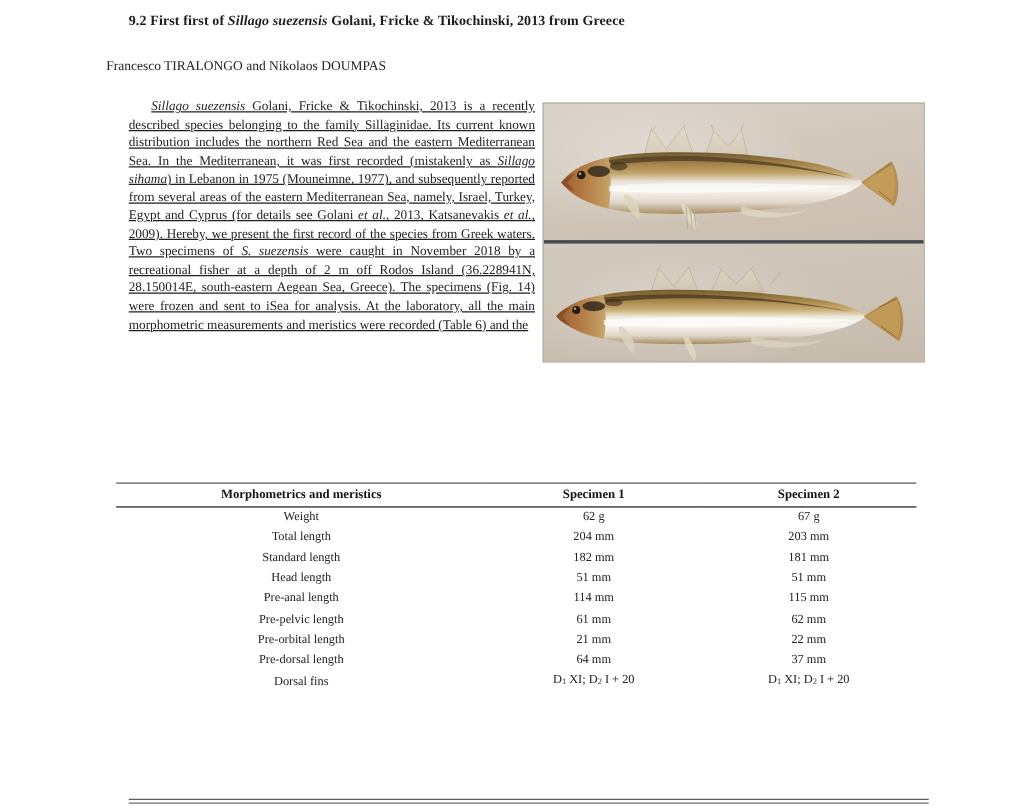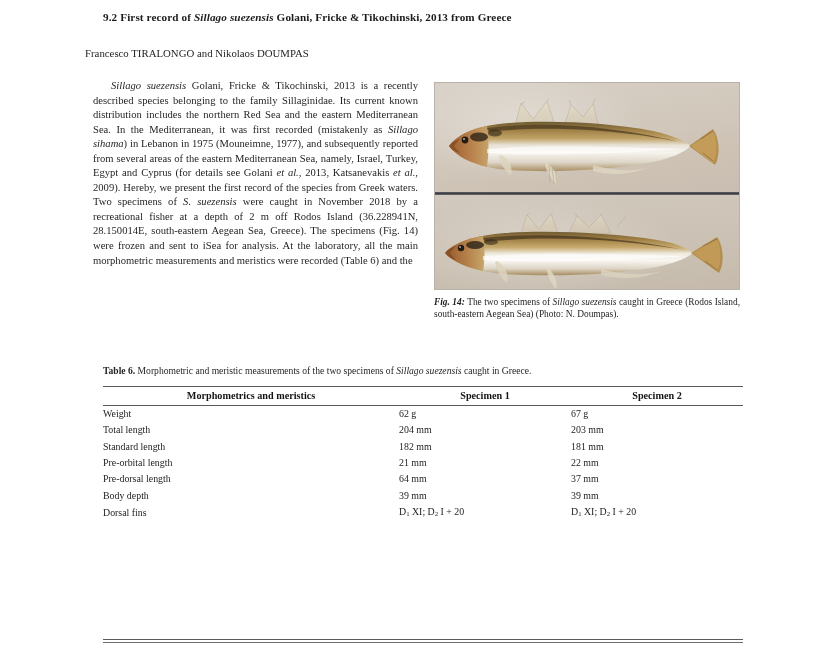--- a/index.html
+++ b/index.html
@@ -43,29 +43,30 @@
     left: 85px;
     top: 47px;
     width: 500px;
     font-size: 10.8px;
     color: #242424;
   }
 
   
   .body-col {
     position: absolute;
-    left: 93px;
+    left: 103px;
     top: 79px;
     width: 325px;
     font-size: 10.6px;
     line-height: 14.55px;
     text-align: justify;
     text-justify: inter-word;
     color: #1f1f1f;
     hyphens: manual;
+    text-decoration: underline;
   }
   .body-col p { margin: 0; text-indent: 18px; }
   .body-col .ital { font-style: italic; }
 
   
   .figure-wrap {
     position: absolute;
     left: 434px;
     top: 82px;
     width: 306px;
@@ -130,38 +131,38 @@
     font-size: 9.6px;
     line-height: 12px;
     color: #1f1f1f;
   }
   .table-caption .tbl-label { font-weight: bold; }
   .table-caption .ital { font-style: italic; }
 
   
   .data-table {
     position: absolute;
-    left: 103px;
+    left: 93px;
     top: 386px;
     width: 640px;
     border-collapse: collapse;
     font-size: 9.9px;
     color: #232323;
   }
   .data-table thead th {
     font-weight: bold;
     font-size: 10.2px;
     padding: 3px 0 4px 0;
     text-align: center;
     border-top: 1.4px solid #595959;
     border-bottom: 1.1px solid #595959;
     color: #141414;
   }
   .data-table tbody td {
-    text-align: left;
+    text-align: center;
     padding: 2.05px 0;
     line-height: 12.2px;
     border: none;
   }
   .data-table tbody tr:last-child td {
     border-bottom: none;
   }
   .table-bottom-rule {
     position: absolute;
     left: 103px;
@@ -177,21 +178,21 @@
   .col-spec2 { width: 172px; }
   sub { font-size: 0.68em; vertical-align: -0.22em; }
 </style>
 </head>
 <body>
 
 <div class="page">
 
   <div class="section-heading">
     <span>9.2</span>
-    <span>First record of </span><span class="ital">Sillago suezensis</span><span> Golani, Fricke &amp; Tikochinski, 2013 from Greece</span>
+    <span>First first of </span><span class="ital">Sillago suezensis</span><span> Golani, Fricke &amp; Tikochinski, 2013 from Greece</span>
   </div>
 
   <div class="authors">Francesco TIRALONGO and Nikolaos DOUMPAS</div>
 
   <div class="body-col">
     <p id="body-paragraph"><span class="ital">Sillago suezensis</span><span> Golani, Fricke &amp; Tikochinski, 2013 is a recently described species belonging to the family Sillaginidae. Its current known distribution includes the northern Red Sea and the eastern Mediterranean Sea. In the Mediterranean, it was first recorded (mistakenly as </span><span class="ital">Sillago sihama</span><span>) in Lebanon in 1975 (Mouneimne, 1977), and subsequently reported from several areas of the eastern Mediterranean Sea, namely, Israel, Turkey, Egypt and Cyprus (for details see Golani </span><span class="ital">et al.</span><span>, 2013, Katsanevakis </span><span class="ital">et al.</span><span>, 2009). Hereby, we present the first record of the species from Greek waters. Two specimens of </span><span class="ital">S. suezensis</span><span> were caught in November 2018 by a recreational fisher at a depth of 2 m off Rodos Island (36.228941N, 28.150014E, south-eastern Aegean Sea, Greece). The specimens (Fig. 14) were frozen and sent to iSea for analysis. At the laboratory, all the main morphometric measurements and meristics were recorded (Table 6) and the</span></p>
   </div>
 
   <div class="figure-wrap">
     <div class="photo">
@@ -311,27 +312,21 @@
             <path d="M250 40 L276 24 C282 32, 284 50, 278 60 L250 40 Z" fill="#b38d4e"></path>
             <path d="M252 40 L276 26 C280 34, 281 50, 276 58 L252 40 Z" fill="#c59d5b" opacity="0.8"></path>
             <path d="M262 33 L276 26 M264 48 L276 57" stroke="#8c6a35" stroke-width="0.8"></path>
           </svg>
         </div>
       </div>
 
     </div>
   </div>
 
-  <div class="fig-caption">
-    <span class="fig-label">Fig. 14:</span><span> The two specimens of </span><span class="ital">Sillago suezensis</span><span> caught in Greece (Rodos Island, south-eastern Aegean Sea) (Photo: N. Doumpas).</span>
-  </div>
-
-  <div class="table-caption">
-    <span class="tbl-label">Table 6.</span><span> Morphometric and meristic measurements of the two specimens of </span><span class="ital">Sillago suezensis</span><span> caught in Greece.</span>
-  </div>
+
 
   <table class="data-table">
     <colgroup>
       <col class="col-name">
         <col class="col-spec1">
         <col class="col-spec2">
     </colgroup>
     <thead>
       <tr>
         <th>Morphometrics and meristics</th>
@@ -349,35 +344,45 @@
           <td>Total length</td>
           <td>204 mm</td>
           <td>203 mm</td>
         </tr>
         <tr>
           <td>Standard length</td>
           <td>182 mm</td>
           <td>181 mm</td>
         </tr>
         <tr>
+          <td>Head length</td>
+          <td>51 mm</td>
+          <td>51 mm</td>
+        </tr>
+        <tr>
+          <td>Pre-anal length</td>
+          <td>114 mm</td>
+          <td>115 mm</td>
+        </tr>
+        <tr>
+          <td>Pre-pelvic length</td>
+          <td>61 mm</td>
+          <td>62 mm</td>
+        </tr>
+        <tr>
           <td>Pre-orbital length</td>
           <td>21 mm</td>
           <td>22 mm</td>
         </tr>
         <tr>
           <td>Pre-dorsal length</td>
           <td>64 mm</td>
           <td>37 mm</td>
         </tr>
         <tr>
-          <td>Body depth</td>
-          <td>39 mm</td>
-          <td>39 mm</td>
-        </tr>
-        <tr>
           <td>Dorsal fins</td>
           <td>D<sub>1</sub> XI; D<sub>2</sub> I + 20</td>
           <td>D<sub>1</sub> XI; D<sub>2</sub> I + 20</td>
         </tr>
       </tbody>
   </table>
 
   <div class="table-bottom-rule" id="rule-a" style="top: 639px;"></div>
   <div class="table-bottom-rule second" id="rule-b" style="top: 642px;"></div>
 

